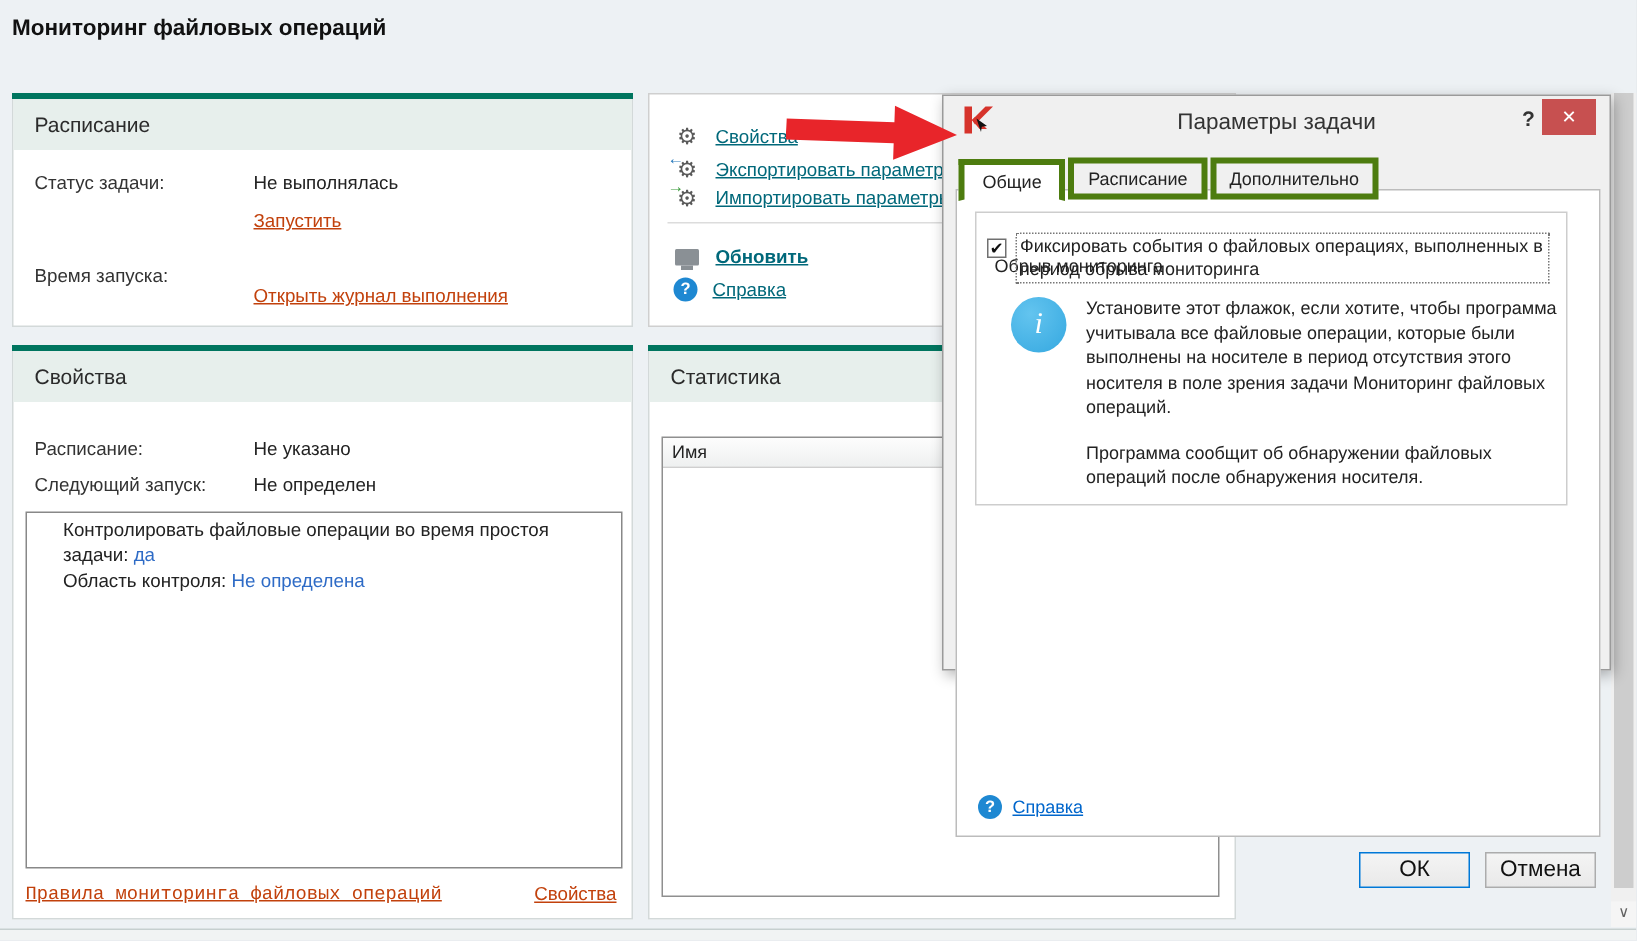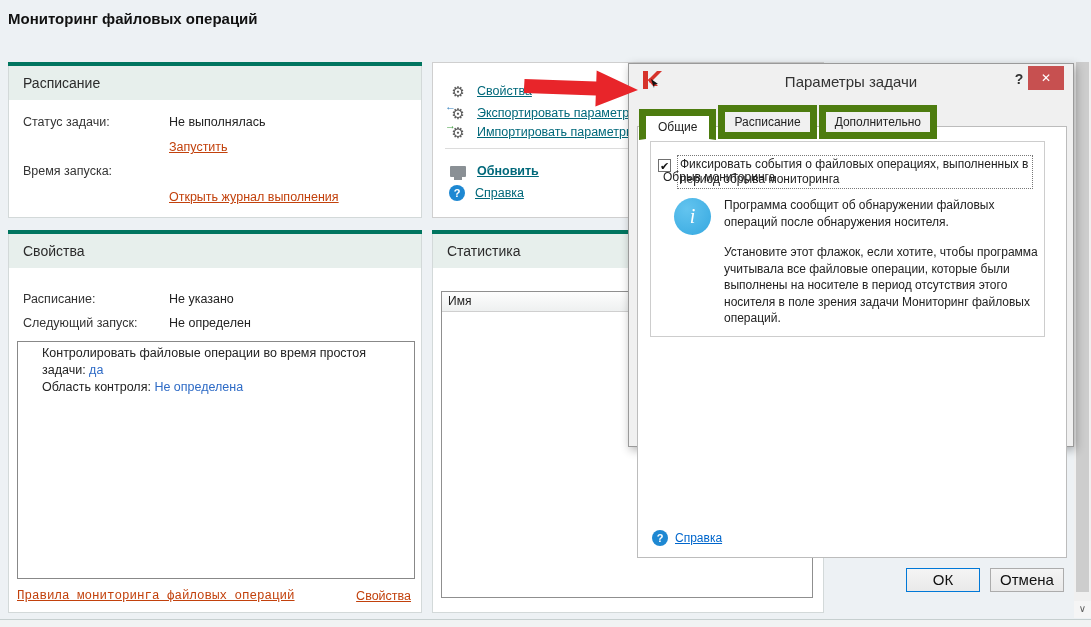--- a/index.html
+++ b/index.html
@@ -58,21 +58,21 @@
     box-shadow:2px 3px 9px rgba(0,0,0,.3); font-size:12px;
   }
   .dlg-title { position:absolute; left:0; right:0; top:9px; text-align:center; font-size:15px; color:#333; }
   .dlg-help { position:absolute; left:380px; top:7px; width:20px; height:20px; text-align:center; font-size:14px; font-weight:bold; color:#333; cursor:pointer; }
   .dlg-close {
     position:absolute; left:399px; top:2px; width:36px; height:24px; background:#c75050; color:#fff;
     text-align:center; line-height:24px; font-size:12px; cursor:pointer;
   }
   .tabs { position:absolute; left:10px; top:41px; height:22px; z-index:2; }
   .tab {
-    display:inline-block; vertical-align:bottom; background:#f0f0f0; border:7px solid #4d7c0f;
+    display:inline-block; vertical-align:bottom; background:#f0f0f0; border:4px solid #4d7c0f;
     padding:3px 9px 3px; margin-right:2px; font-size:12px; color:#222; cursor:pointer; position:relative; top:0;
   }
   .tab.active { background:#fff; border-bottom:1px solid #fff; padding:4px 12px 5px; top:1px; }
   .tabpage { position:absolute; left:8px; top:62px; width:430px; height:432px; background:#fff; border:1px solid #bcbcbc; }
   .groupbox { position:absolute; left:12px; top:14px; width:395px; height:196px; border:1px solid #cdcdcd; }
   .legend { position:absolute; left:8px; top:-8px; background:#fff; padding:0 4px; font-size:12px; color:#222;margin-top:36px; }
   .cb { position:absolute; left:7px; top:17px; width:13px; height:13px; background:#fff; border:1px solid #707070; font-size:11px; line-height:12px; text-align:center; color:#111; cursor:pointer; }
   .cb-label { position:absolute; left:26px; top:13px; width:356px; border:1px dotted #777; padding:1px 2px; line-height:15px; font-size:12px; cursor:pointer; }
   .info-icon {
     position:absolute; left:23px; top:56px; width:37px; height:37px; border-radius:50%;
@@ -105,21 +105,21 @@
 <div id="screen">
 
   <div class="page-title">Мониторинг файловых операций</div>
 
   <div class="panel" style="left:8px; top:62px; width:414px; height:156px;">
     <div class="accent"></div>
     <div class="phead">Расписание</div>
     <div class="lbl" style="left:14px; top:52px;">Статус задачи:</div>
     <div class="val b" style="left:160px; top:52px;">Не выполнялась</div>
     <a class="glink" style="position:absolute; left:160px; top:77px;">Запустить</a>
-    <div class="lbl" style="left:14px; top:101px;">Время запуска:</div>
+    <div class="lbl" style="left:14px; top:114px;">Время запуска:</div>
     <a class="glink" style="position:absolute; left:160px; top:127px;">Открыть журнал выполнения</a>
   </div>
 
   <div class="panel" style="left:8px; top:230px; width:414px; height:383px;">
     <div class="accent"></div>
     <div class="phead">Свойства</div>
     <div class="lbl" style="left:14px; top:61px;">Расписание:</div>
     <div class="val" style="left:160px; top:61px;">Не указано</div>
     <div class="lbl" style="left:14px; top:85px;">Следующий запуск:</div>
     <div class="val" style="left:160px; top:85px;">Не определен</div>
@@ -180,22 +180,22 @@
       <span class="tab active">Общие</span><span class="tab">Расписание</span><span class="tab">Дополнительно</span>
     </div>
 
     <div class="tabpage">
       <div class="groupbox">
         <div class="legend">Обрыв мониторинга</div>
         <div class="cb">✔</div>
         <div class="cb-label">Фиксировать события о файловых операциях, выполненных в период обрыва мониторинга</div>
         <div class="info-icon">i</div>
         <div class="info-text">
+          <p>Установите этот флажок, если хотите, чтобы программа учитывала все файловые операции, которые были выполнены на носителе в период отсутствия этого носителя в поле зрения задачи Мониторинг файловых операций.</p>
           <p>Программа сообщит об обнаружении файловых операций после обнаружения носителя.</p>
-          <p>Установите этот флажок, если хотите, чтобы программа учитывала все файловые операции, которые были выполнены на носителе в период отсутствия этого носителя в поле зрения задачи Мониторинг файловых операций.</p>
         </div>
       </div>
       <div class="help-row">
         <span class="help-circle">?</span>
         <a class="blink">Справка</a>
       </div>
     </div>
 
     <div class="btn focused" style="left:277px;">ОК</div>
     <div class="btn" style="left:361px;">Отмена</div>

